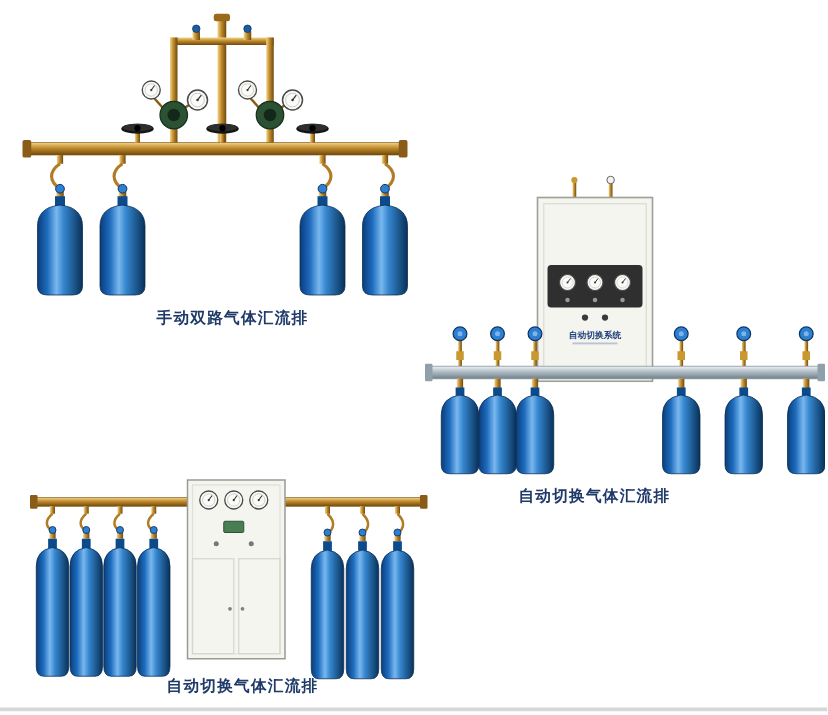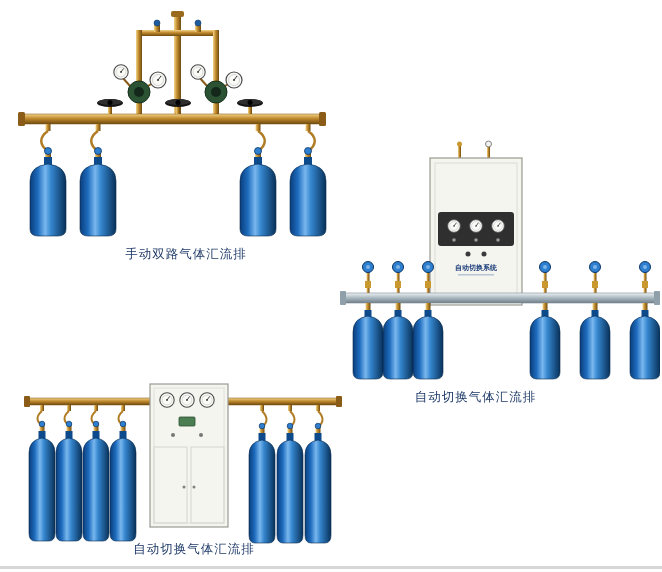--- a/index.html
+++ b/index.html
@@ -7,21 +7,21 @@
     position: relative;
     width: 662px;
     height: 572px;
     background: #ffffff;
     overflow: hidden;
     font-family: "Liberation Sans", sans-serif;
   }
   .figure { position: absolute; display: block; }
   .caption {
     position: absolute;
-    font-weight: normal;
+    font-weight: bold;
     font-size: 12.5px;
     letter-spacing: 1px;
     color: #1f3a68;
     text-align: center;
     white-space: nowrap;
   }
   .bottom-strip {
     position: absolute;
     left: 0; top: 566px;
     width: 662px; height: 3px;

